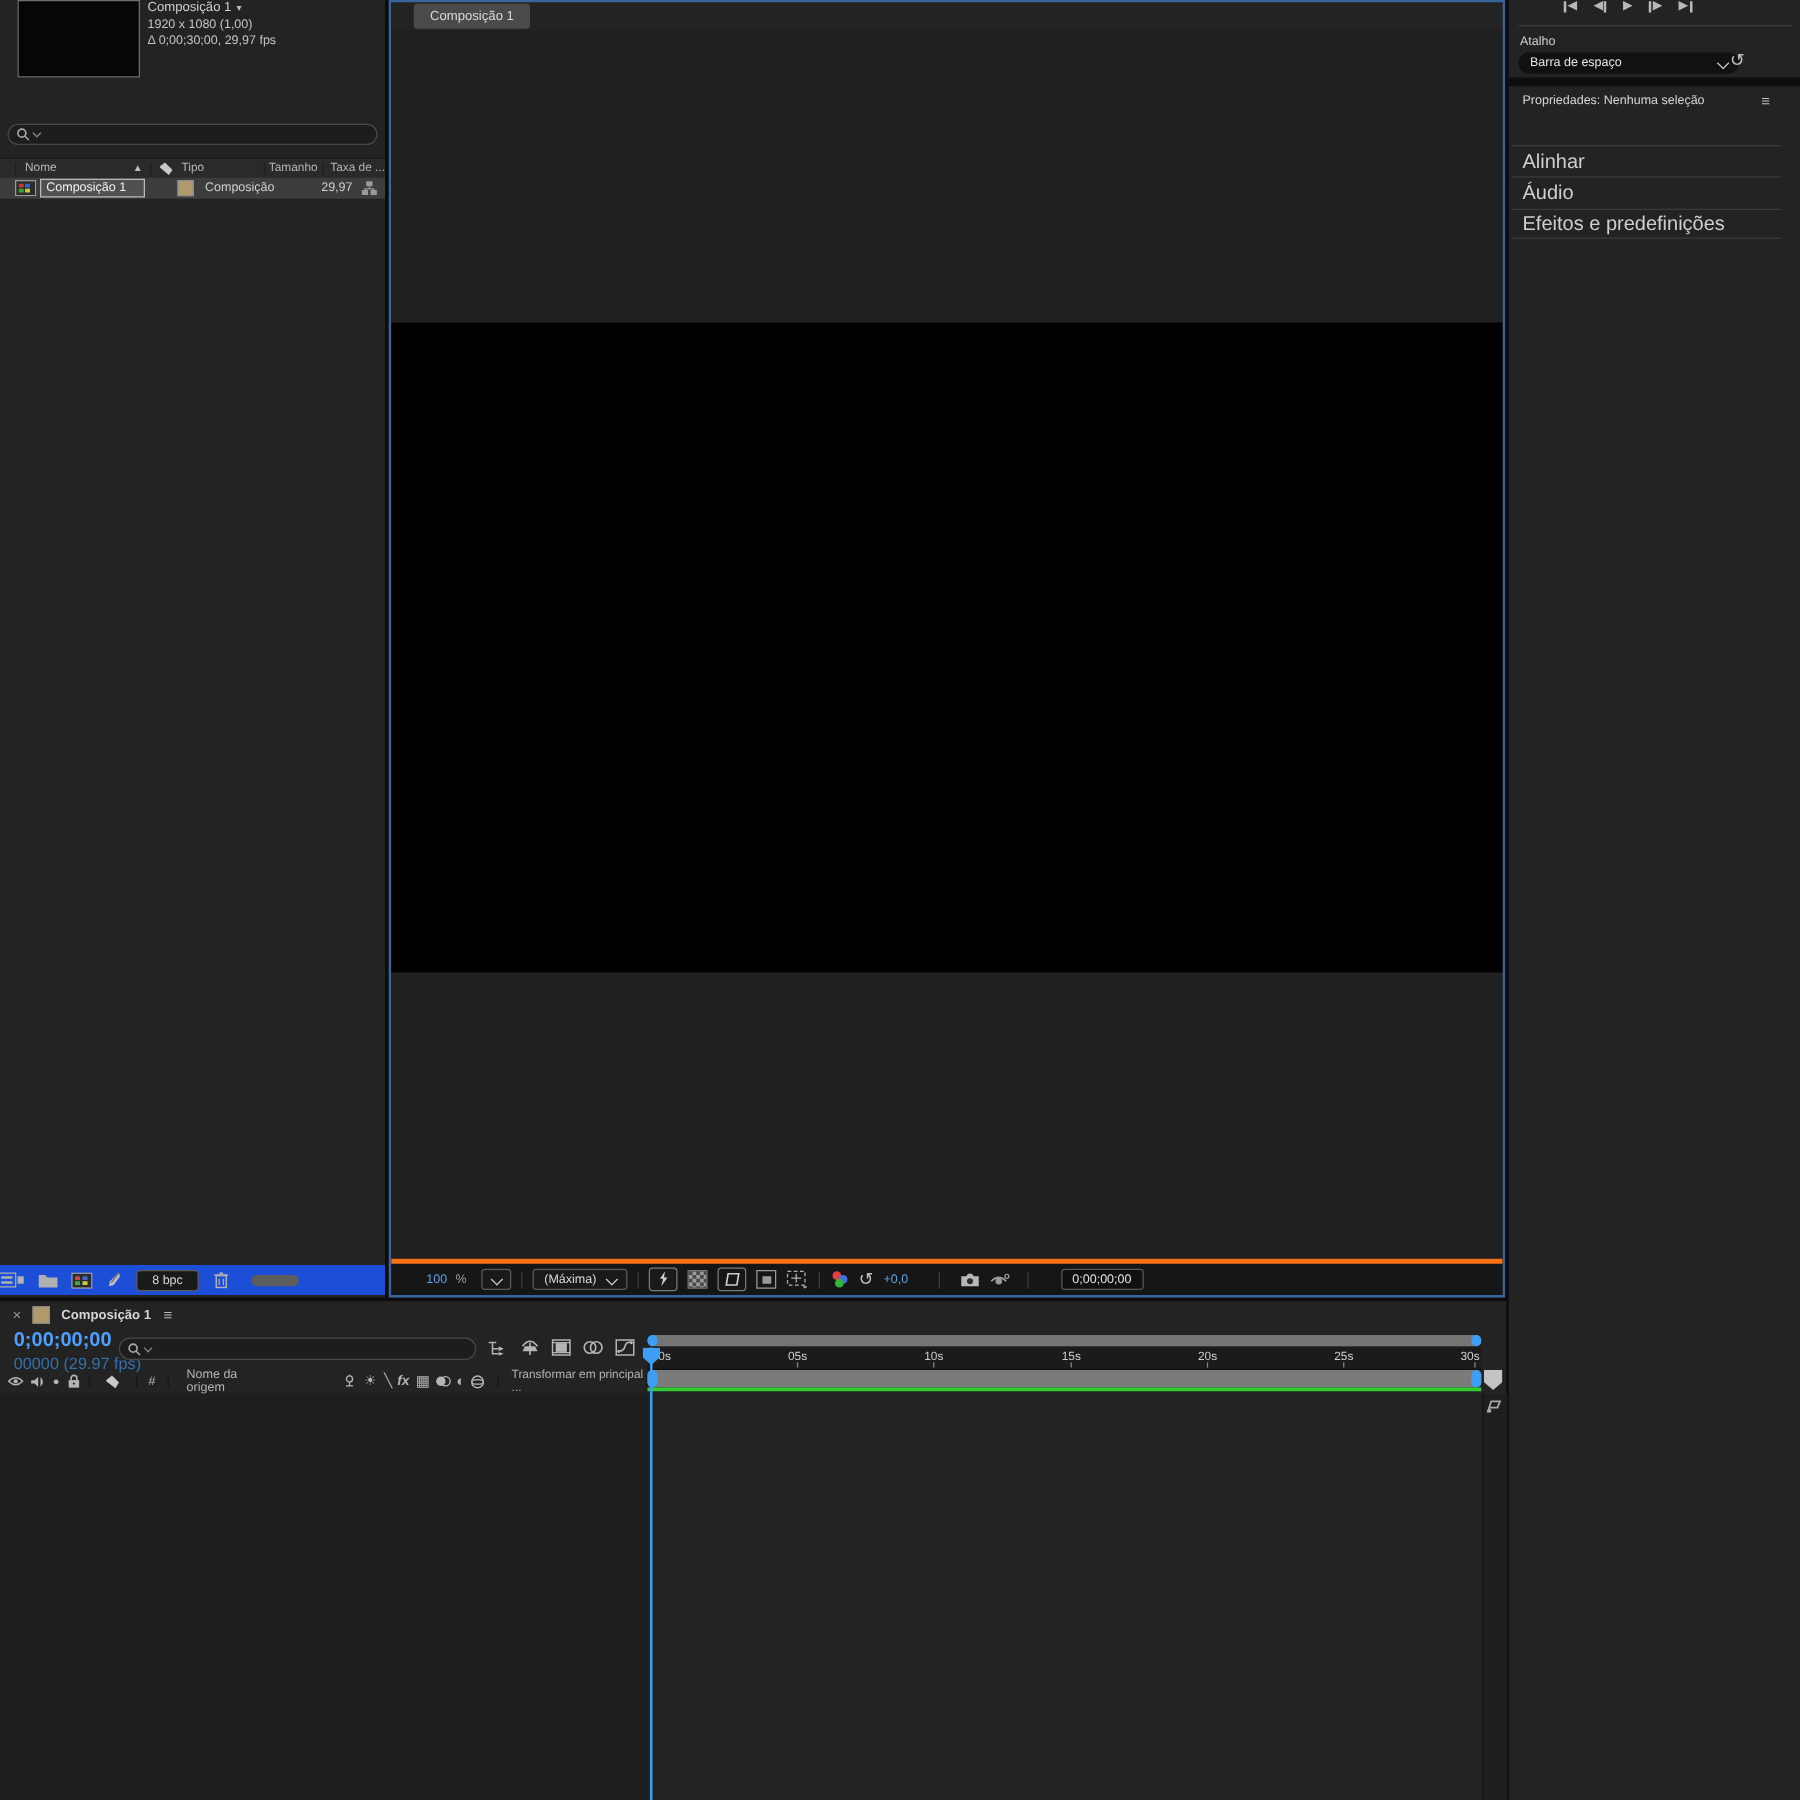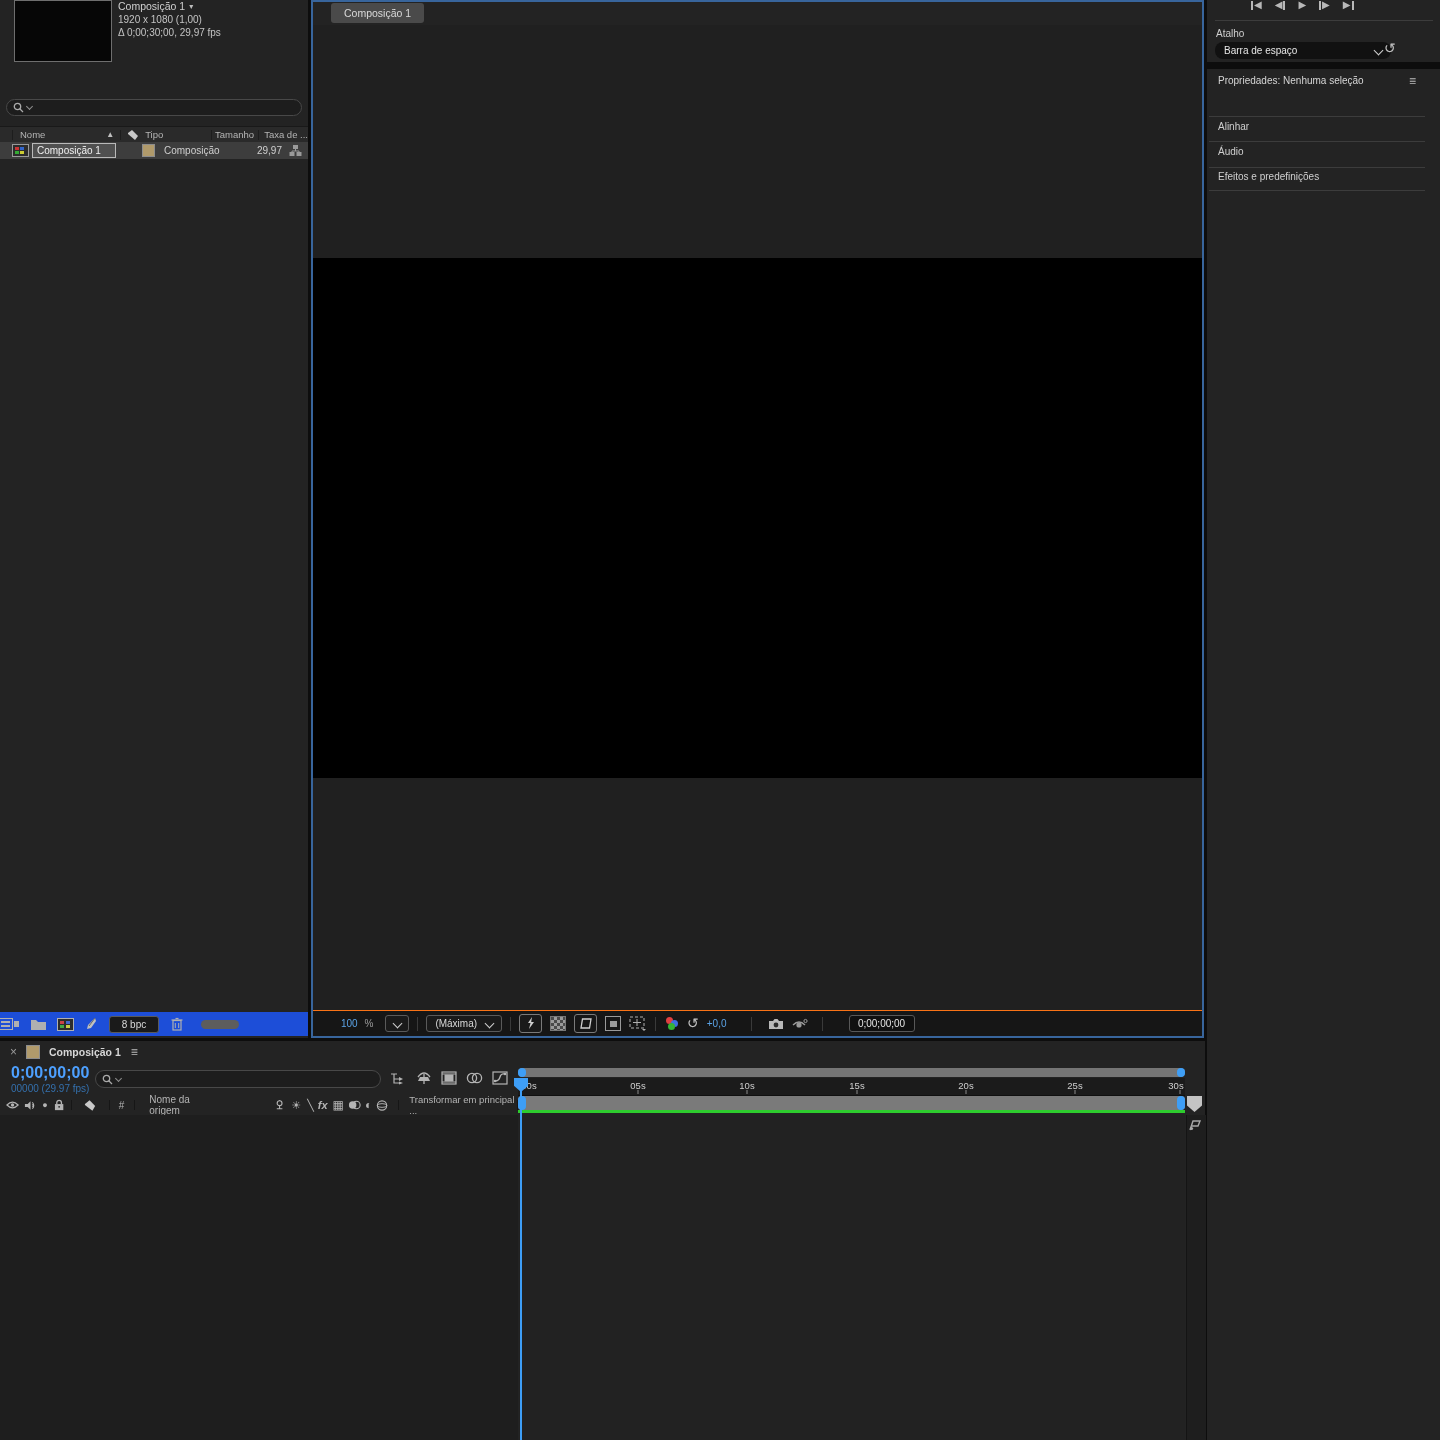--- a/index.html
+++ b/index.html
@@ -23,32 +23,32 @@
   .pp-row{background:#3d3d3d;display:flex;align-items:center}
   .colsep{width:1px;height:10px;background:#1d1d1d}
   .name-box{background:#505050;border:1px solid #b9b9b9;height:13px;display:flex;
         align-items:center;padding:0 4px;color:#f0f0f0}
   .swatch{width:11px;height:11px;background:#b09a6b;border:1px solid #8d8d8d}
   
   #viewer{border:2px solid #38659c;box-sizing:border-box;background:#202020}
   .tabstrip{background:#232323;border-bottom:1px solid #161616}
   .tab{background:#4a4a4a;border-radius:3px;color:#d9d9d9;display:inline-flex;
        align-items:center;padding:0 13px;height:20px;font-size:10.5px}
-  .vtoolbar{background:#161616;display:flex;align-items:center;border-top:1px solid #f97316}
+  .vtoolbar{background:#161616;display:flex;align-items:center;border-top:4px solid #f97316}
   .blue{color:#5ba3e6}
   .tc-box{border:1px solid #585858;border-radius:3px;background:#101010;color:#e4e4e4;
           display:flex;align-items:center;justify-content:center}
   
   .transport{display:flex;align-items:center;gap:13px}
   .tr-btn{display:flex;align-items:center;gap:1px;color:#b8b8b8;font-size:10px;line-height:10px}
   .tr-bar{width:2px;height:9px;background:#b8b8b8}
   .hr{height:1px;background:#3c3c3c}
   .dd{background:#111;border-radius:8px;color:#e6e6e6;display:flex;align-items:center;
       justify-content:space-between;padding:0 9px}
-  .section-label{color:#cfcfcf;font-size:10px}
+  .section-label{color:#cfcfcf;font-size:16px}
   
   .ruler-label{position:absolute;top:2px;transform:translateX(-50%);color:#cfcfcf;font-size:9.5px}
   .tick{position:absolute;bottom:1px;width:1px;height:4px;background:#8a8a8a;transform:translateX(-50%)}
   .ph-head{clip-path:polygon(0 0,100% 0,100% 55%,50% 100%,0 55%);background:#3e9ef6}
   .marker-btn{clip-path:polygon(0 0,100% 0,100% 60%,50% 100%,0 60%);background:#c4c4c4}
   .bar-gray{background:#757575;border-radius:5px}
   .cap{position:absolute;top:0;width:8px;height:100%;background:#3e9ef6;border-radius:5px}
   .switch-row{display:flex;align-items:center;color:#b4b4b4}
   .fx{font-style:italic;font-weight:700;font-size:11px;color:#b4b4b4}
   .glyph{font-size:11px;line-height:11px;color:#b4b4b4}
@@ -269,21 +269,21 @@
 <div class="panel" id="timeline" style="left:0;top:1041px;width:1205px;height:399px">
 
   <div class="r" style="left:0;top:0;width:520px;height:22px;display:flex;align-items:center">
     <span style="margin-left:10px;color:#9a9a9a;font-size:12px">×</span>
     <div class="swatch" style="margin-left:9px;width:12px;height:12px"></div>
     <span style="margin-left:9px;color:#d6d6d6;font-size:10.5px;font-weight:700">Composição 1</span>
     <span style="margin-left:10px;color:#bdbdbd;font-size:12px">≡</span>
   </div>
 
   <div class="r" style="left:11px;top:23px;font-size:16px;font-weight:700;color:#4da0ff">0;00;00;00</div>
-  <div class="r" style="left:11px;top:42px;font-size:10px;color:#3470ad">00000 (29.97 fps)</div>
+  <div class="r" style="left:11px;top:42px;font-size:13px;color:#3470ad">00000 (29.97 fps)</div>
 
   <div class="tl-search r" style="left:95px;top:29px;width:272px;height:16px">
     <svg width="11" height="11" viewBox="0 0 11 11">
       <circle cx="4.5" cy="4.5" r="3.2" fill="none" stroke="#aaa" stroke-width="1.3"></circle>
       <line x1="7" y1="7" x2="10" y2="10" stroke="#aaa" stroke-width="1.3"></line>
     </svg>
     <span class="chev" style="width:4px;height:4px;border-color:#8f8f8f;margin-top:-2px"></span>
   </div>
 
   <div class="r" style="left:390px;top:30px;display:flex;align-items:center;gap:9px">

